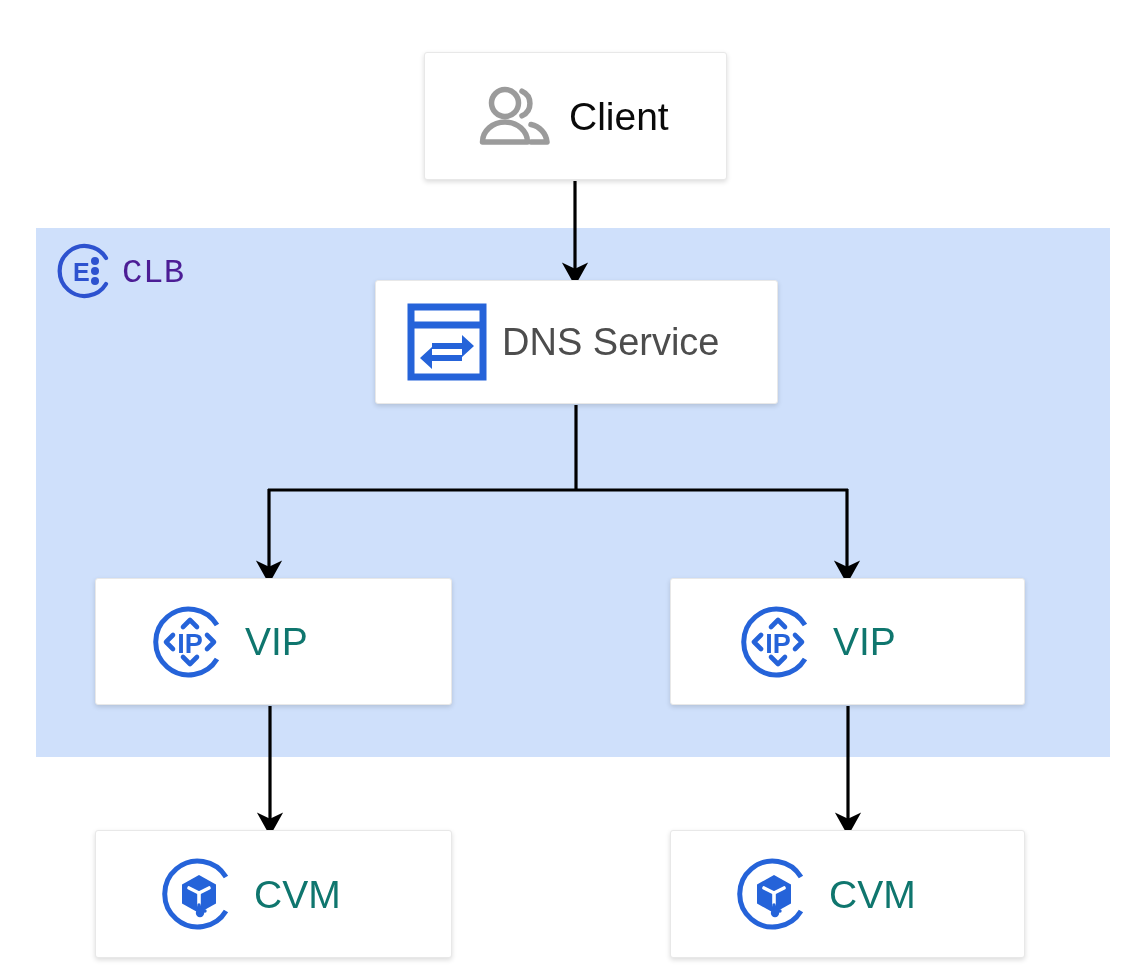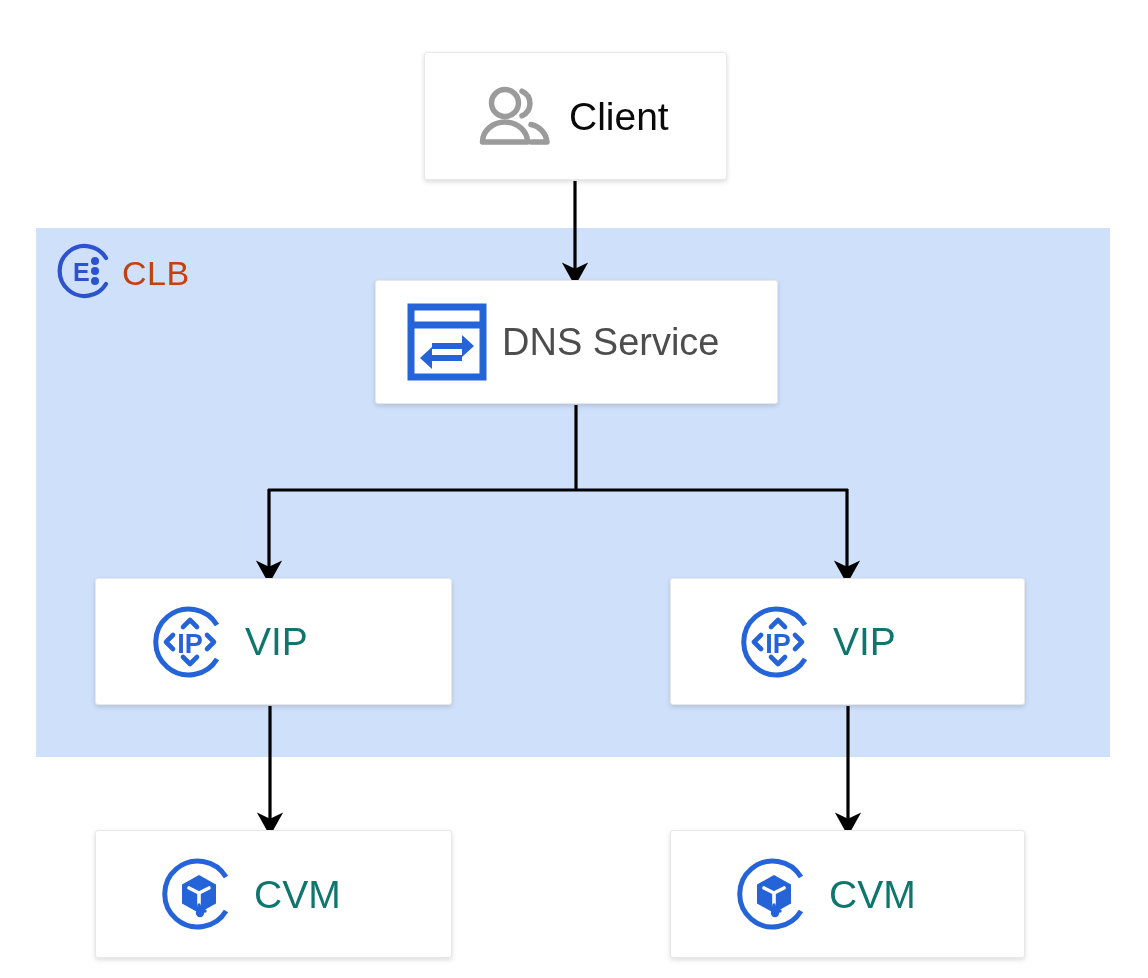--- a/index.html
+++ b/index.html
@@ -30,23 +30,24 @@
   #clb-badge {
     position: absolute;
     left: 54px;
     top: 240px;
     display: flex;
     align-items: center;
     gap: 6px;
   }
   #clb-badge .clb-label {
     font-size: 34px;
-    color: #c2410c;
+    color: #4c1d95;
     letter-spacing: 0.5px;
     line-height: 1;
+    font-family: Liberation Mono, monospace;
   }
   
   .node {
     position: absolute;
     background: #ffffff;
     border: 1px solid #e8e8e8;
     border-radius: 3px;
     box-shadow: 0 2px 5px rgba(0,0,0,0.14);
     display: flex;
     align-items: center;

